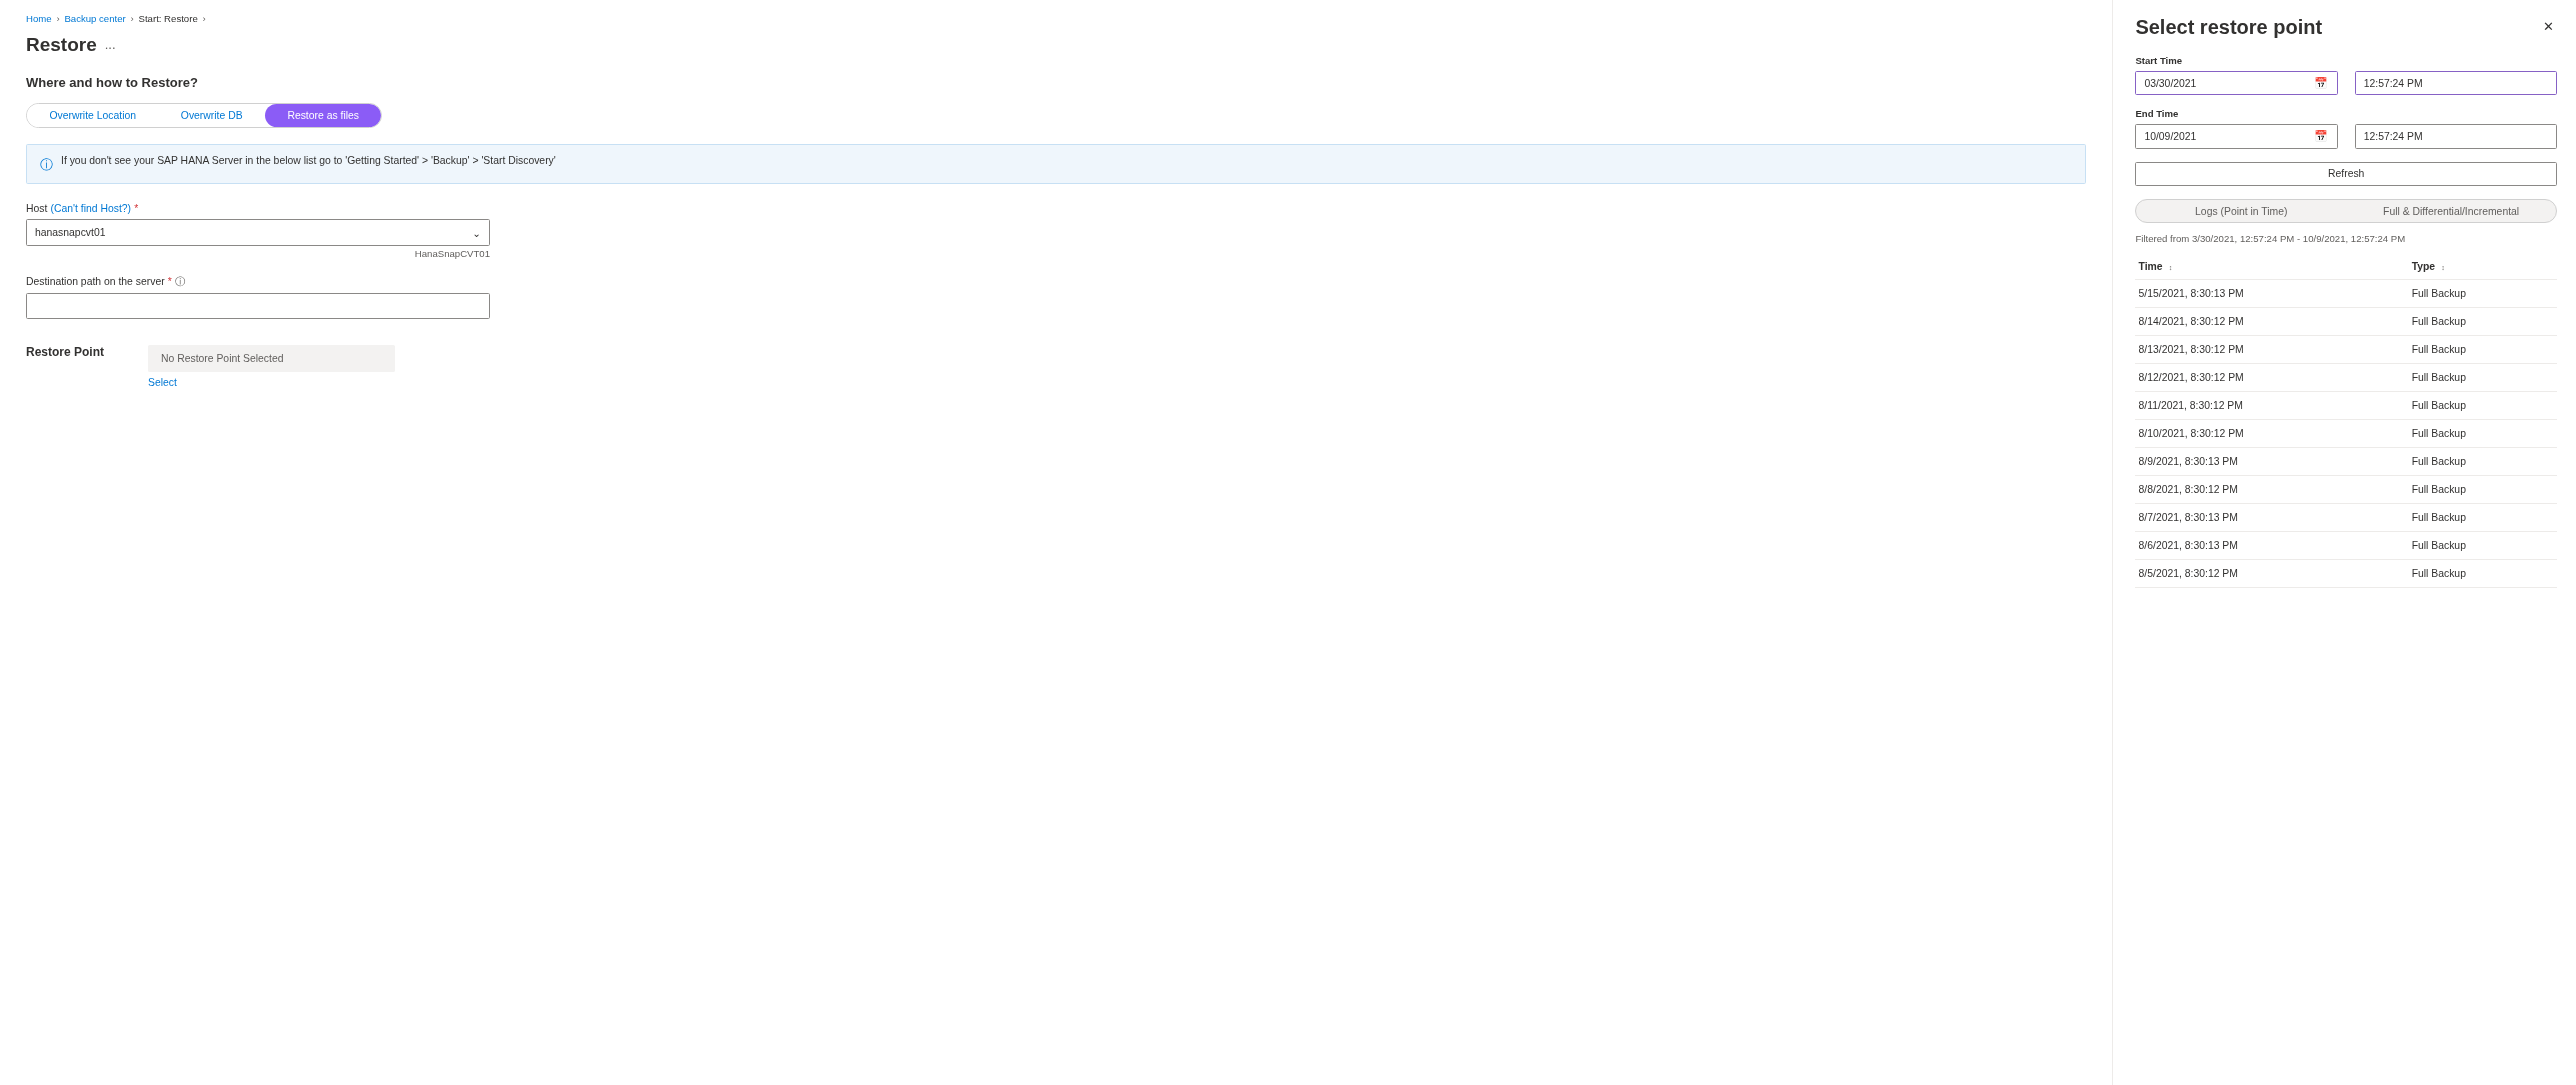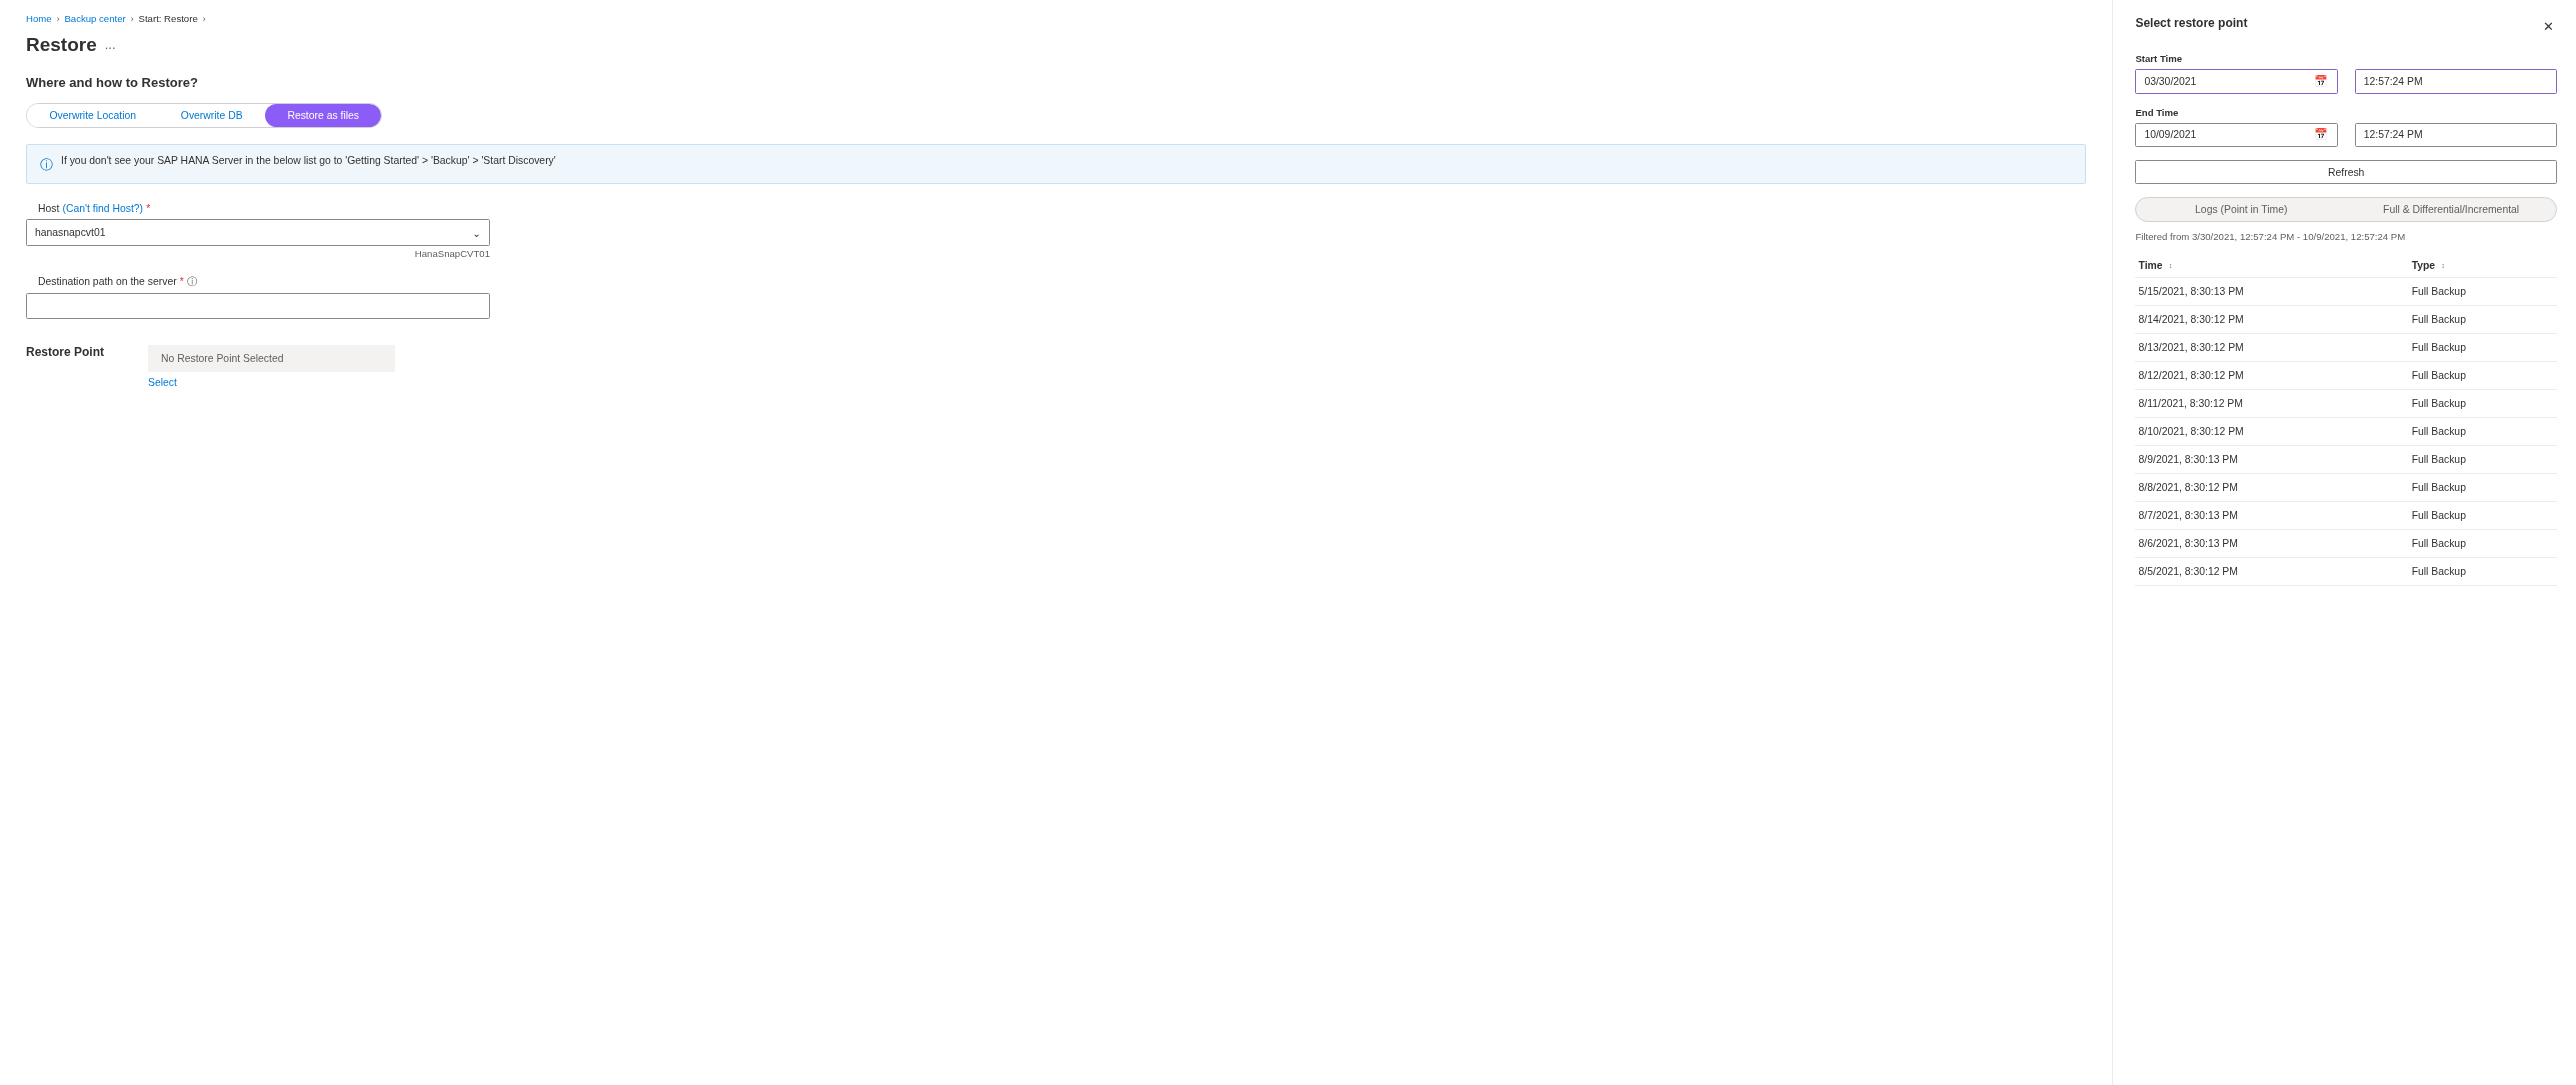--- a/index.html
+++ b/index.html
@@ -106,21 +106,20 @@
     }
 
     
     .form-label {
       font-size: 10.4px;
       font-weight: 500;
       margin-bottom: 4.8px;
       display: flex;
       align-items: center;
       gap: 3.2px;
-      margin-left: 12px;
     }
     .form-label .link {
       color: #0078d4;
       cursor: pointer;
     }
     .form-label .required {
       color: #d13438;
     }
     .form-label .info-hint {
       color: #605e5c;
@@ -205,21 +204,21 @@
       overflow-y: auto;
     }
 
     .panel-header {
       display: flex;
       justify-content: space-between;
       align-items: flex-start;
       margin-bottom: 16px;
     }
     .panel-title {
-      font-size: 12px;
+      font-size: 20px;
       font-weight: 600;
     }
     .close-btn {
       cursor: pointer;
       font-size: 13px;
       color: #323130;
       background: none;
       border: none;
       padding: 3.2px;
     }

